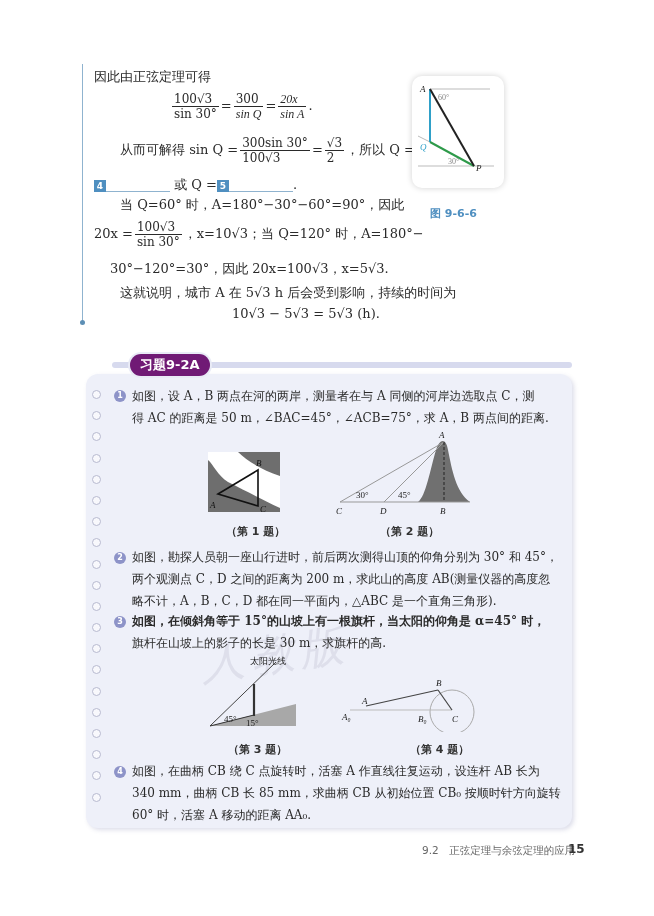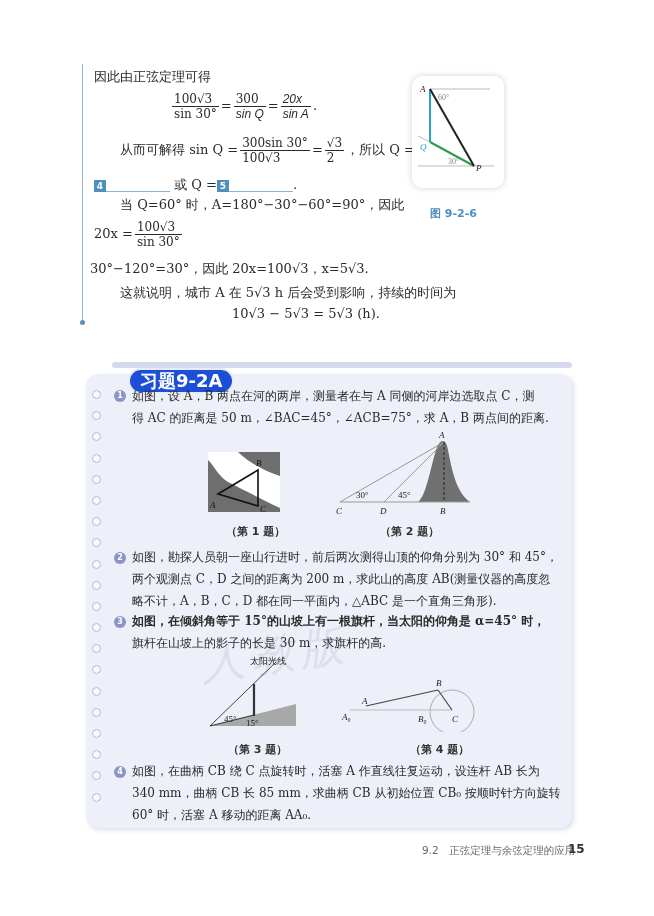--- a/index.html
+++ b/index.html
@@ -2,34 +2,34 @@
 <html><head>
 <meta charset="utf-8">
 <style>
   * { box-sizing: border-box; margin: 0; padding: 0; }
   html, body { width: 654px; height: 916px; background: #ffffff; overflow: hidden; }
   body { position: relative; font-family: "DejaVu Serif", "Liberation Serif", serif; color: #2a2a2a; font-size: 13px; }
 
   .margin-line { position: absolute; left: 82px; top: 64px; width: 1px; height: 258px; background: #8fb3cf; }
   .margin-dot { position: absolute; left: 80px; top: 320px; width: 5px; height: 5px; border-radius: 50%; background: #5d8fb5; }
   .line { position: absolute; white-space: nowrap; font-size: 13px; }
-  .it { font-style: italic; font-family: Liberation Sans, sans-serif; }
+  .it { font-style: italic; font-family: Liberation Serif, serif; }
 
   .frac { display: inline-block; vertical-align: middle; text-align: left; font-size: 12px; line-height: 14px; margin: 0 2px; }
   .frac .num { display: block; border-bottom: 1px solid #2a2a2a; padding: 0 2px; }
   .frac .den { display: block; padding: 0 2px; }
 
   .blank-box { display: inline-block; width: 12px; height: 12px; background: #4f8fc0; color: #fff; font-size: 9px; line-height: 12px; text-align: center; font-family: "DejaVu Sans", sans-serif; font-weight: bold; vertical-align: middle; }
   .blank-line { display: inline-block; width: 64px; border-bottom: 1px solid #8fb3cf; height: 12px; vertical-align: middle; }
 
   .fig-card { position: absolute; left: 412px; top: 76px; width: 92px; height: 112px; border-radius: 10px; background: #fff; box-shadow: 0 0 6px rgba(0,0,0,0.18); }
   .fig-caption { position: absolute; left: 430px; top: 206px; font-size: 11px; color: #4f8fc0; font-family: "DejaVu Sans", sans-serif; font-weight: bold; }
 
   .ex-header-bar { position: absolute; left: 112px; top: 362px; width: 460px; height: 6px; background: #d7daee; border-radius: 3px; }
-  .ex-badge { position: absolute; left: 130px; top: 370px; padding: 0 10px; height: 22px; line-height: 22px; border-radius: 11px; background: #1d4ed8; color: #fff; font-family: "DejaVu Sans", sans-serif; font-weight: bold; font-size: 18px; box-shadow: 0 0 0 2px #e9ebf6; }
+  .ex-badge { position: absolute; left: 130px; top: 354px; padding: 0 10px; height: 22px; line-height: 22px; border-radius: 11px; background: #701a75; color: #fff; font-family: "DejaVu Sans", sans-serif; font-weight: bold; font-size: 13px; box-shadow: 0 0 0 2px #e9ebf6; }
   .ex-panel { position: absolute; left: 86px; top: 374px; width: 486px; height: 454px; background: #eef0f9; border-radius: 12px; box-shadow: 2px 2px 4px rgba(120,125,170,0.25); }
   .holes { position: absolute; left: 92px; top: 390px; width: 12px; }
   .hole { width: 9px; height: 9px; border-radius: 50%; border: 1px solid #b7bad0; background: #f8f8fc; margin-bottom: 12.2px; }
 
   .ex-text { position: absolute; left: 132px; font-size: 12px; line-height: 22px; color: #2a2a2a; white-space: nowrap; }
   .num-badge { position: absolute; width: 12px; height: 12px; border-radius: 50%; background: #8d93c8; color: #fff; font-size: 8px; line-height: 12px; text-align: center; font-family: "DejaVu Sans", sans-serif; font-weight: bold; }
   .cap { position: absolute; font-size: 11px; font-family: "DejaVu Sans", sans-serif; font-weight: bold; color: #333; }
 
   .watermark { position: absolute; left: 200px; top: 625px; font-size: 44px; color: rgba(150,150,170,0.18); font-style: italic; font-family: "DejaVu Serif", serif; transform: rotate(-8deg); letter-spacing: 6px; }
 
@@ -54,44 +54,44 @@
   </div>
 
   <div class="line" style="left:94px; top:176px;">
     <span class="blank-box">4</span><span class="blank-line"></span>
     <span>或 Q =</span><span class="blank-box">5</span><span class="blank-line"></span><span>.</span>
   </div>
 
   <div class="line" style="left:120px; top:196px;">当 Q=60° 时，A=180°−30°−60°=90°，因此</div>
 
   <div class="line" style="left:94px; top:220px;">
-    <span>20x =</span><span class="frac"><span class="num">100√3</span><span class="den">sin 30°</span></span>
+    <span>20x =</span><span class="frac"><span class="num">100√3</span><span class="den">sin 30°</span></span><span>，x=10√3；当 Q=120° 时，A=180°−</span>
   </div>
 
-  <div class="line" style="left:90px; top:260px;">30°−120°=30°，因此 20x=100√3，x=5√3.</div>
+  <div class="line" style="left:110px; top:260px;">30°−120°=30°，因此 20x=100√3，x=5√3.</div>
   <div class="line" style="left:120px; top:284px;">这就说明，城市 A 在 5√3 h 后会受到影响，持续的时间为</div>
   <div class="line" style="left:232px; top:306px;">10√3 − 5√3 = 5√3 (h).</div>
 </div>
 
 <div class="fig-card">
   <svg width="92" height="112" viewBox="0 0 92 112">
     <line x1="18" y1="13" x2="78" y2="13" stroke="#bbb" stroke-width="1"></line>
     <line x1="6" y1="90" x2="82" y2="90" stroke="#bbb" stroke-width="1"></line>
     <line x1="6" y1="60" x2="18" y2="66" stroke="#bbb" stroke-width="1"></line>
     <line x1="18" y1="13" x2="18" y2="66" stroke="#2fa0c8" stroke-width="2"></line>
     <line x1="18" y1="66" x2="62" y2="90" stroke="#2e9a4a" stroke-width="2"></line>
     <line x1="18" y1="13" x2="62" y2="90" stroke="#222" stroke-width="2"></line>
     <text x="8" y="16" font-size="9" font-style="italic" fill="#222" font-family="Liberation Serif, serif">A</text>
     <text x="26" y="24" font-size="8" fill="#888" font-family="Liberation Serif, serif">60°</text>
     <text x="8" y="74" font-size="9" font-style="italic" fill="#2fa0c8" font-family="Liberation Serif, serif">Q</text>
     <text x="36" y="88" font-size="8" fill="#888" font-family="Liberation Serif, serif">30°</text>
     <text x="64" y="95" font-size="9" font-style="italic" fill="#222" font-family="Liberation Serif, serif">P</text>
   </svg>
 </div>
-<div class="fig-caption">图 9-2-6</div>
+<div class="fig-caption">图 9-6-6</div>
 
 <div class="ex-panel"></div>
 <div class="ex-header-bar"></div>
 <div class="ex-badge">习题9-2A</div>
 
 <div class="holes">
   <div class="hole"></div>
     <div class="hole"></div>
   <div class="hole"></div>
     <div class="hole"></div>

